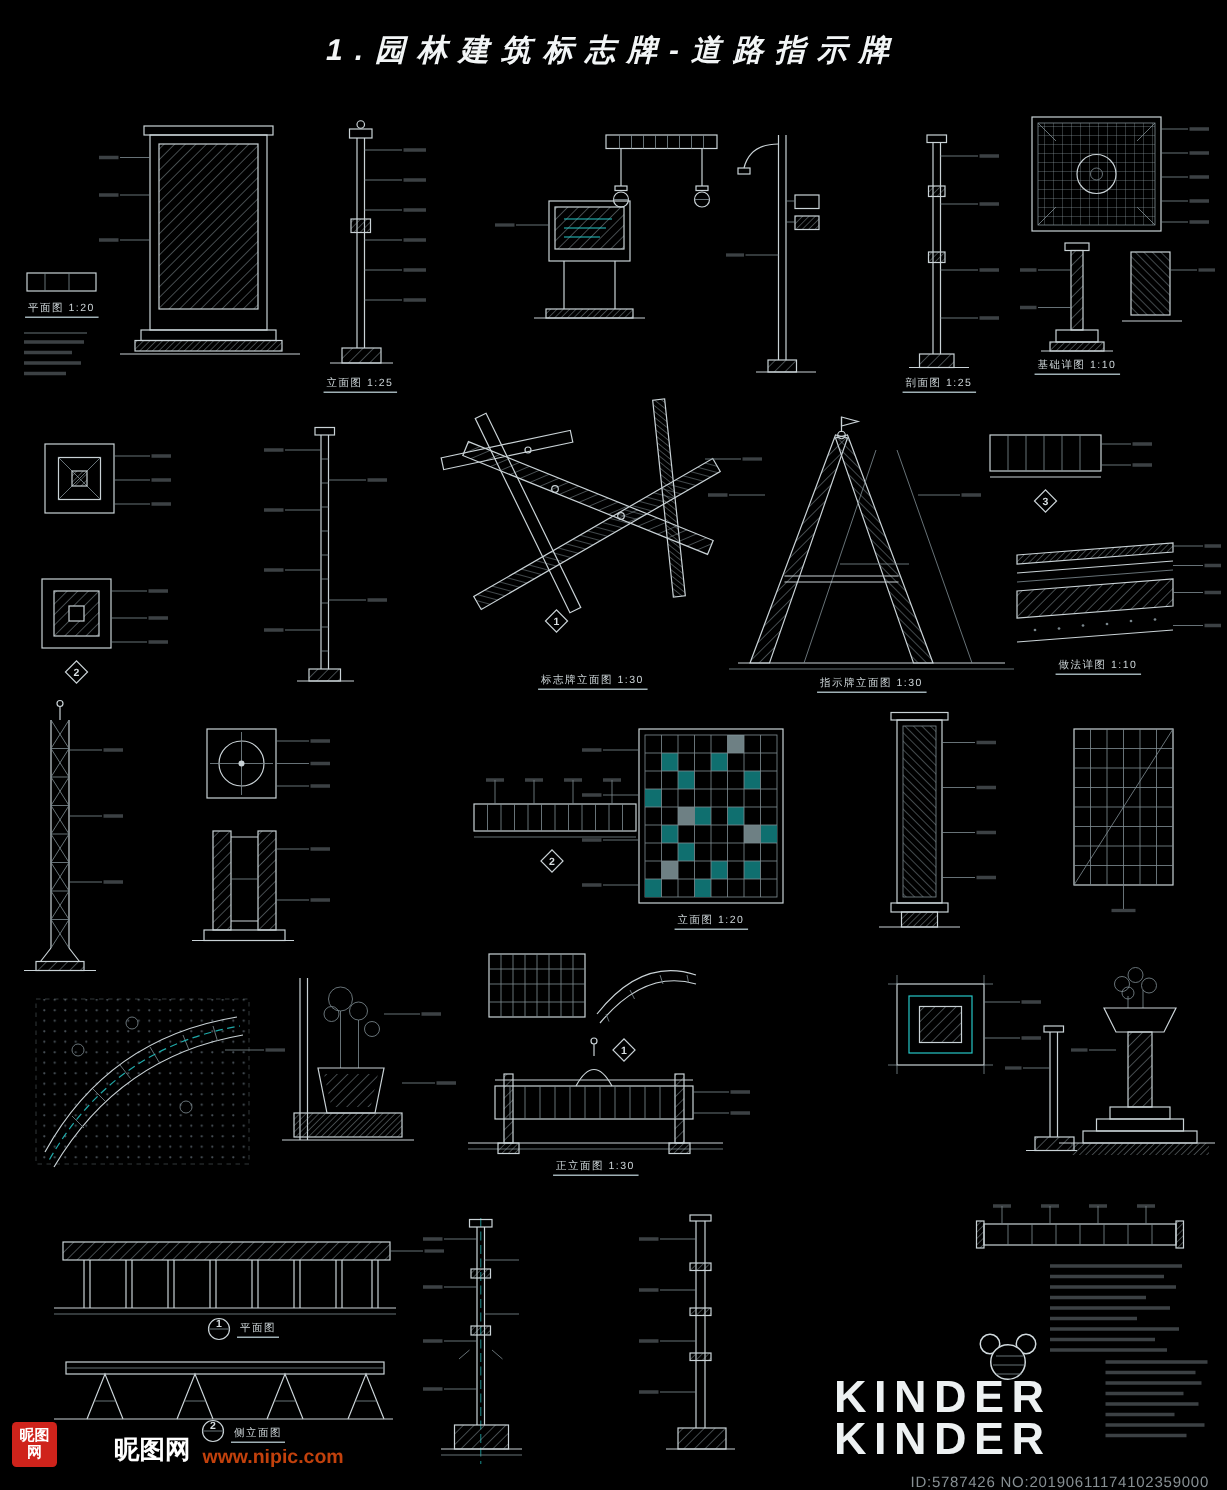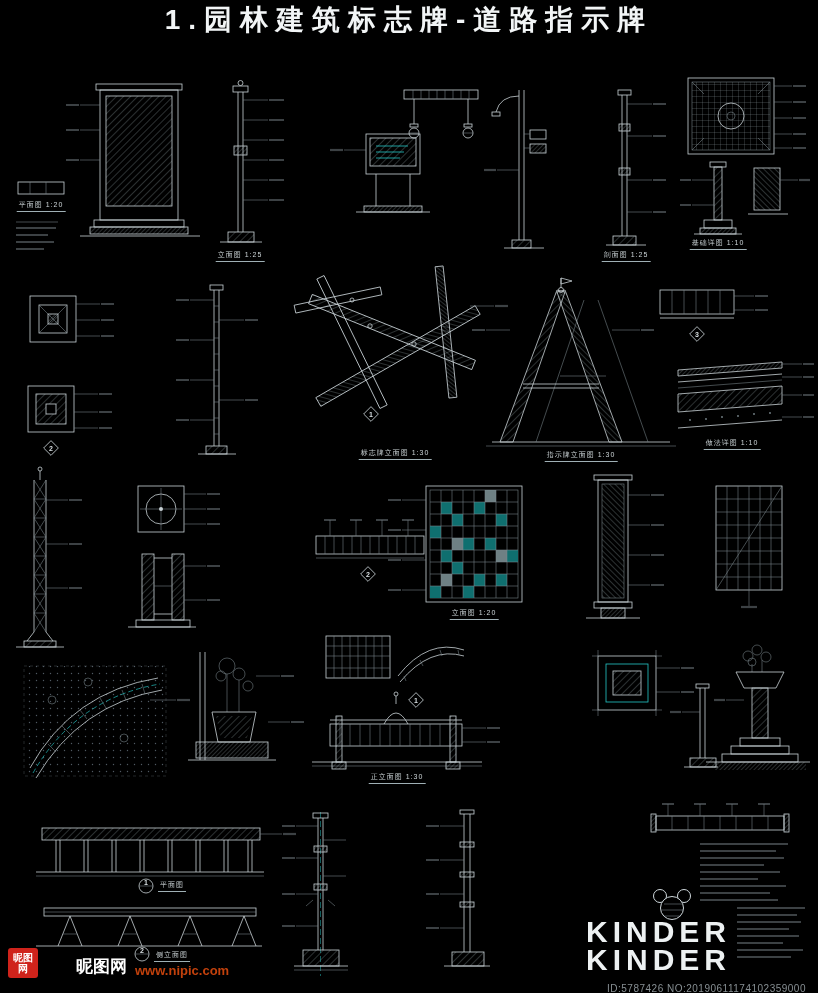--- a/index.html
+++ b/index.html
@@ -1,23 +1,23 @@
 <!DOCTYPE html>
 <html><head>
 <meta charset="utf-8">
 <style>
   html,body{margin:0;padding:0;background:#000;}
   .sheet{position:relative;width:818px;height:993px;background:#000;overflow:hidden;
          font-family:"Liberation Sans","DejaVu Sans",sans-serif;}
-  .title{position:absolute;top:1px;left:50%;transform:translateX(-50%);
-         color:#f2f5f6;font-size:28px;font-weight:bold;letter-spacing:8px;white-space:nowrap;}
+  .title{position:absolute;top:20px;left:50%;transform:translateX(-50%);
+         color:#f2f5f6;font-size:20px;font-weight:bold;letter-spacing:8px;white-space:nowrap;font-style:italic;}
   .cap{position:absolute;transform:translateX(-50%);color:#ccd4d7;font-size:7px;
        letter-spacing:1px;white-space:nowrap;border-bottom:1px solid #9fb0b5;padding:0 2px 1px;}
   .brand{position:absolute;left:556px;top:918px;color:#edf1f2;font-weight:bold;
-         font-size:30px;line-height:.92;letter-spacing:5px;margin-left:30px;}
+         font-size:30px;line-height:.92;letter-spacing:5px;}
   .wm{position:absolute;left:8px;top:948px;display:flex;align-items:flex-end;gap:6px;justify-content:center;}
   .wm-logo{width:30px;height:30px;background:#cf231b;border-radius:3px;display:flex;
            flex-direction:column;align-items:center;justify-content:center;
            color:#fff;font-weight:bold;font-size:10px;line-height:1.1;}
   .wm-name{color:#fff;font-size:17px;font-weight:bold;padding-left:32px;}
   .wm-url{color:#c2410c;font-size:13px;font-weight:bold;margin-left:2px;}
   .idtext{position:absolute;right:12px;top:943px;color:#878f93;font-size:10px;letter-spacing:.5px;margin-top:40px;}
   
   .ln{stroke:#c9d2d6;stroke-width:.8;fill:none;}
   .lf{stroke:#c9d2d6;stroke-width:.8;}

